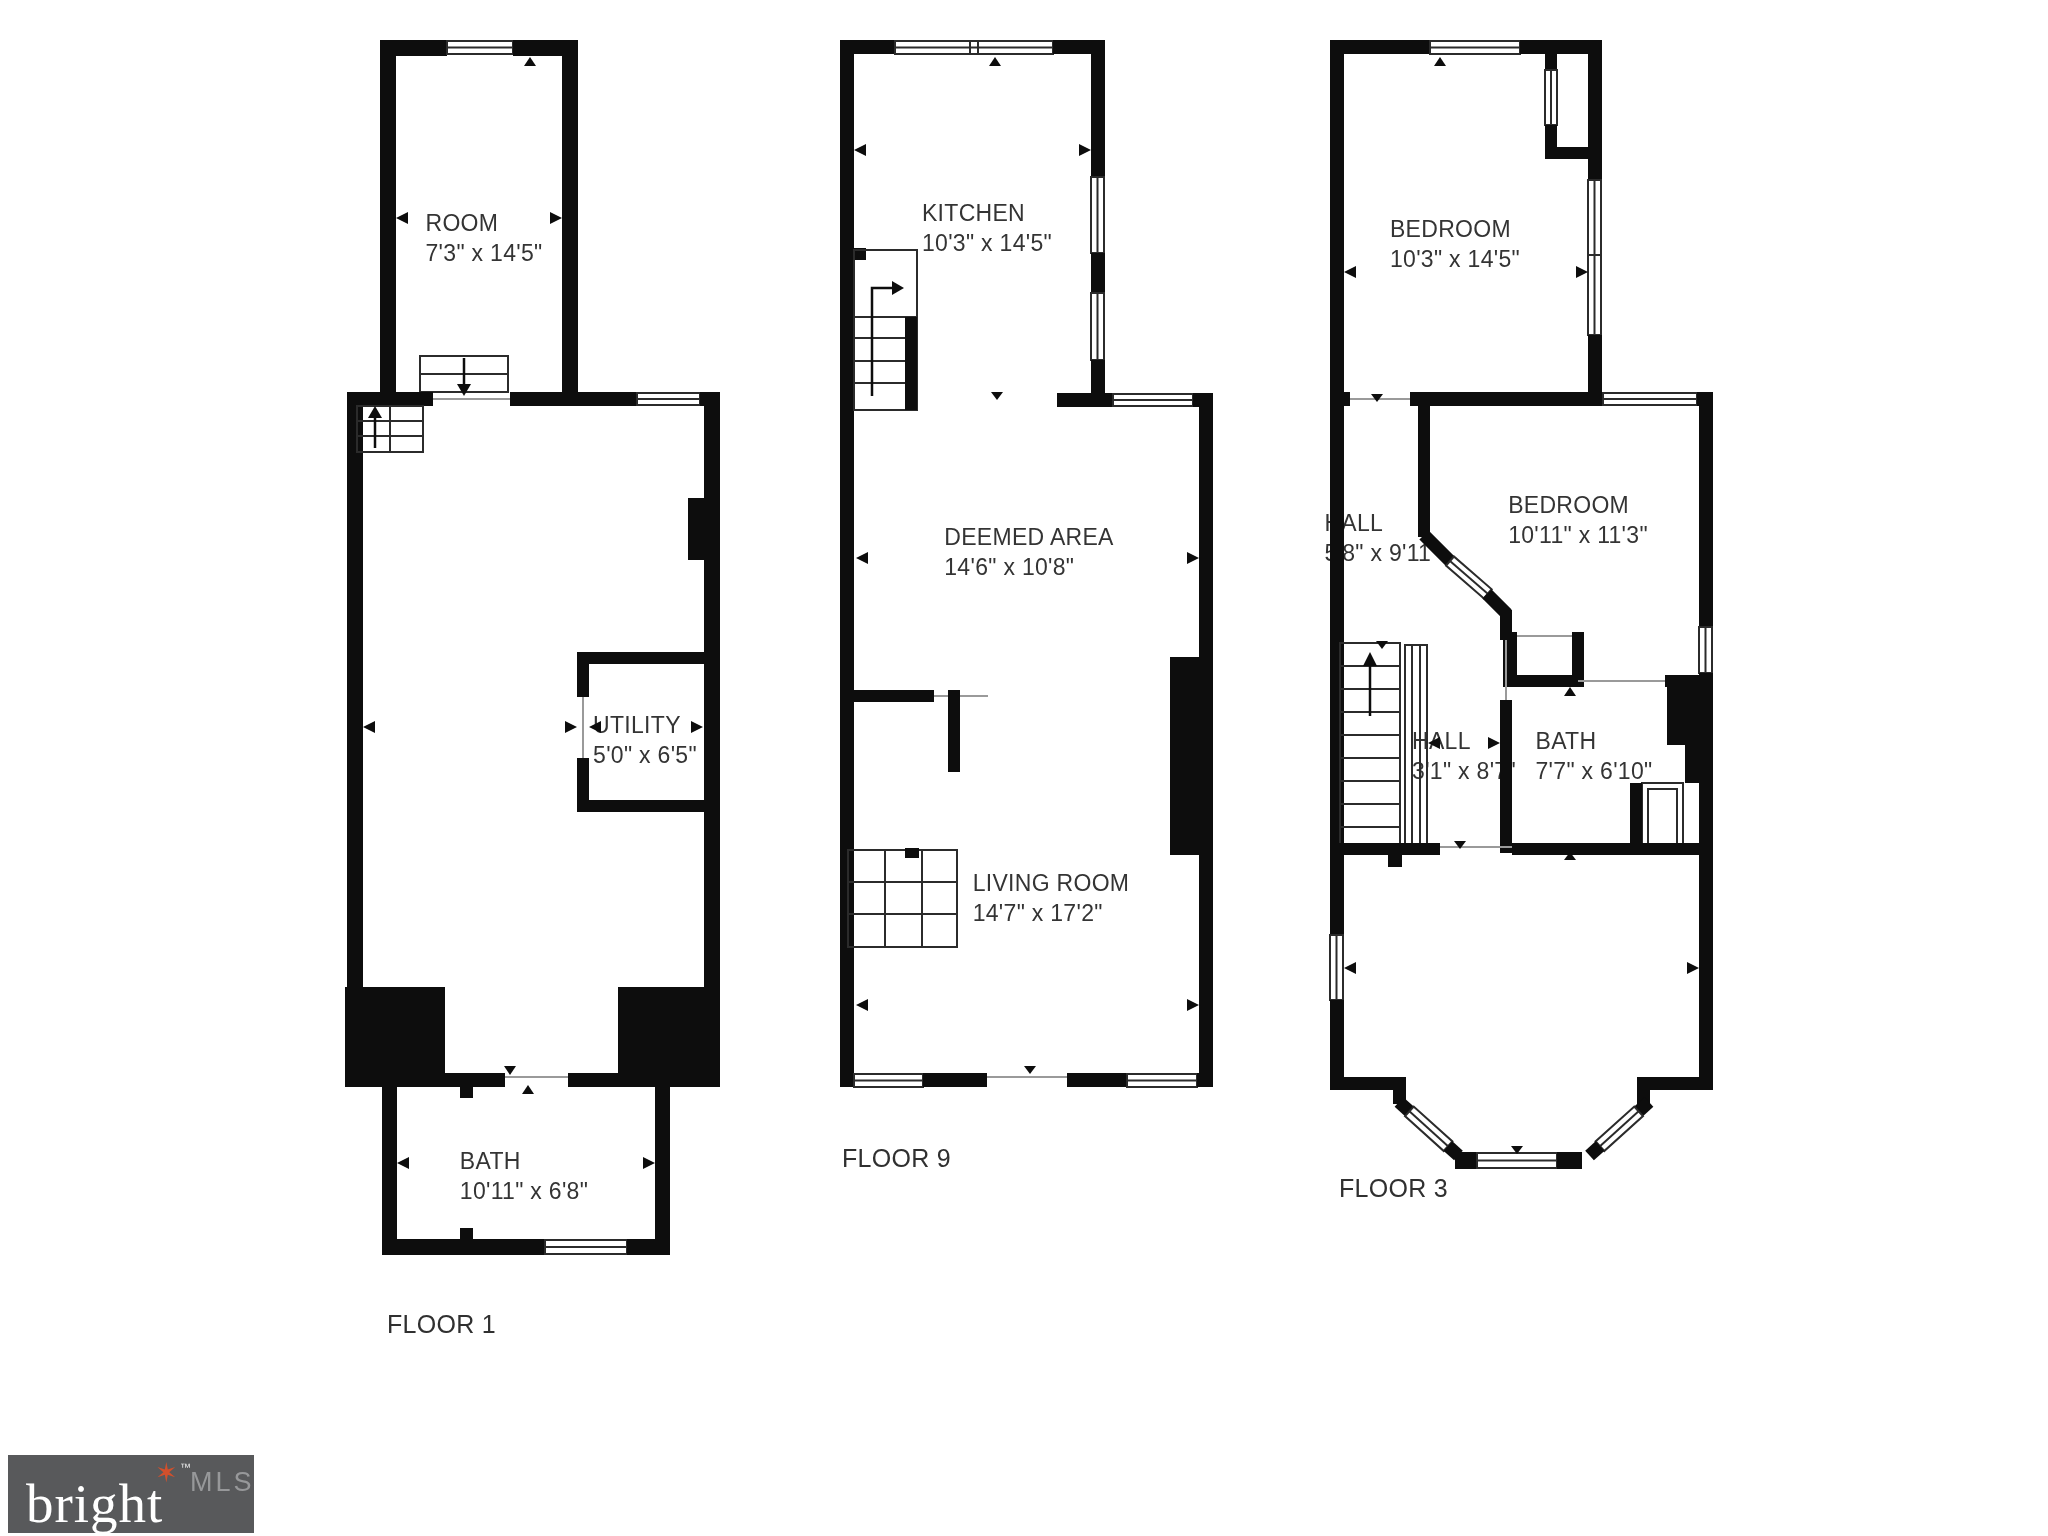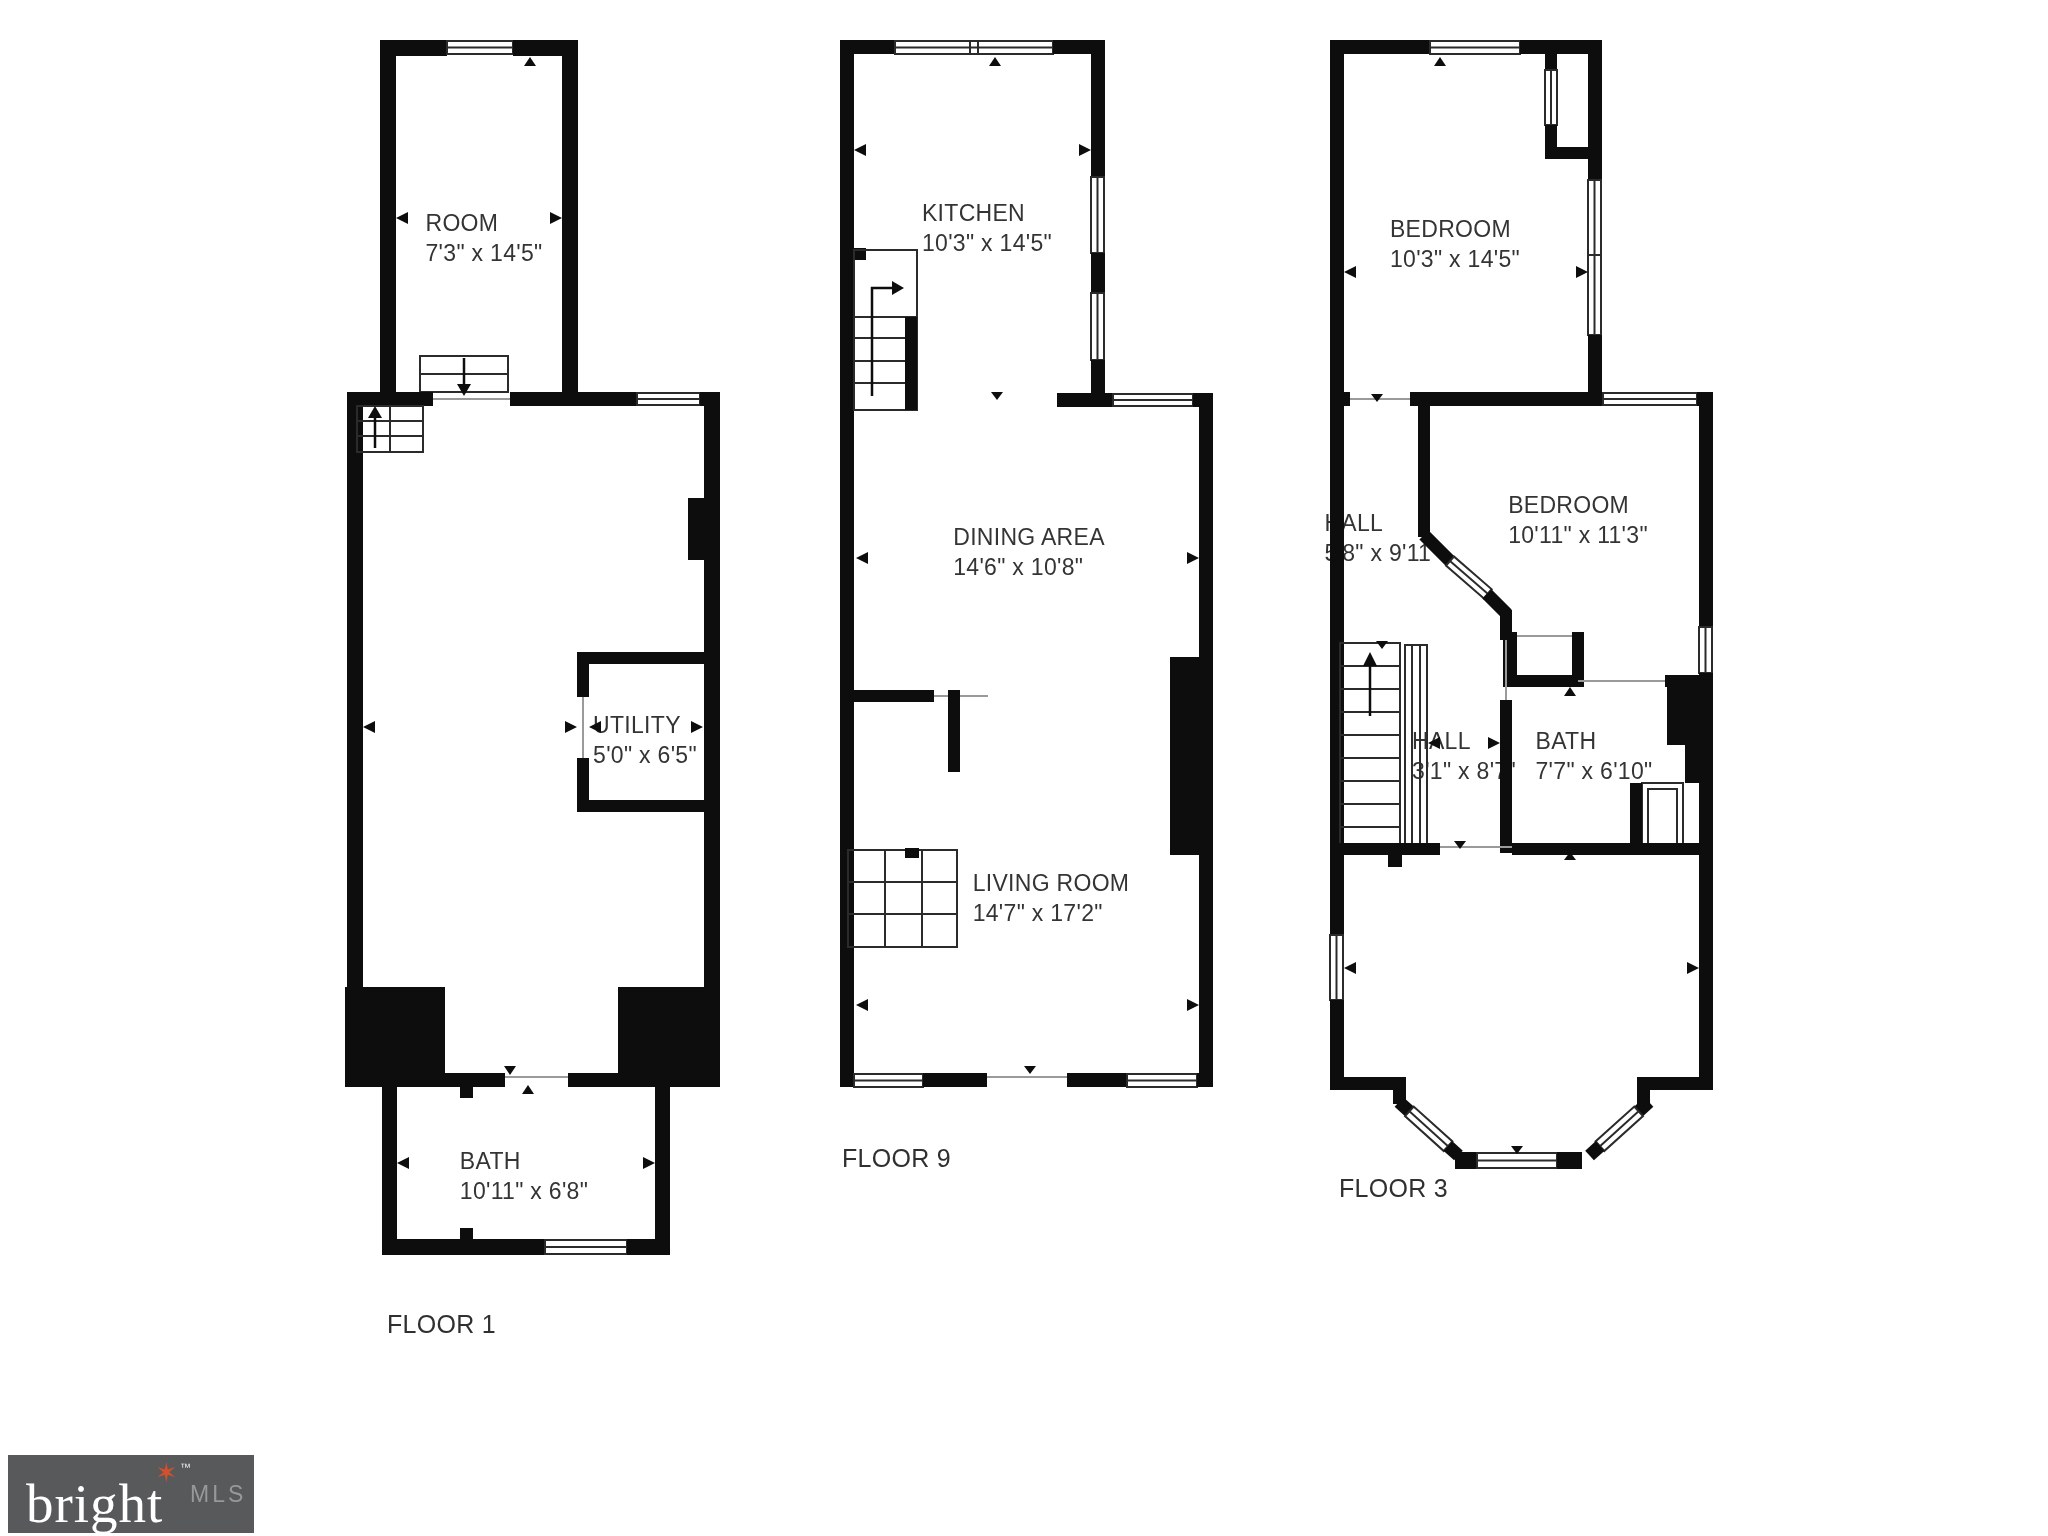--- a/index.html
+++ b/index.html
@@ -24,21 +24,21 @@
   
   .disclaimer{position:absolute;left:50%;top:1476px;transform:translateX(-50%);
               color:#c7c7c7;font-size:19px;letter-spacing:.4px;white-space:nowrap;z-index:3;}
   .logo-box{position:absolute;left:8px;top:1455px;width:246px;height:78px;background:#58595b;
             z-index:3;}
   .logo-inner{position:relative;width:100%;height:100%;}
   .logo-brand{position:absolute;left:18px;top:4px;font-family:"Liberation Serif", serif;
               font-size:55px;color:#ffffff;letter-spacing:1px;margin-top:13px;}
   .logo-star{position:absolute;left:147px;top:2px;color:#d2502c;font-size:27px;}
   .logo-tm{position:absolute;left:172px;top:6px;color:#f0f0f0;font-size:11px;}
-  .logo-mls{position:absolute;left:182px;top:26px;font-size:23px;color:#97989a;letter-spacing:3px;text-align:center;}
+  .logo-mls{position:absolute;left:182px;top:12px;font-size:27px;color:#97989a;letter-spacing:3px;text-align:center;}
 </style>
 </head>
 <body>
 
 <div class="canvas">
 
   <div class="labels">
 
     <div class="room-label" style="left:484px;top:208px">
       <div class="nm">ROOM</div>
@@ -52,21 +52,21 @@
       <div class="nm">BATH</div>
       <div class="dm">10'11" x 6'8"</div>
     </div>
     <div class="floor-label" style="left:387px;top:1310px">FLOOR 1</div>
 
     <div class="room-label" style="left:987px;top:198px">
       <div class="nm">KITCHEN</div>
       <div class="dm">10'3" x 14'5"</div>
     </div>
     <div class="room-label" style="left:1029px;top:522px">
-      <div class="nm">DINING AREA</div>
+      <div class="nm">DEEMED AREA</div>
       <div class="dm">14'6" x 10'8"</div>
     </div>
     <div class="room-label" style="left:1051px;top:868px">
       <div class="nm">LIVING ROOM</div>
       <div class="dm">14'7" x 17'2"</div>
     </div>
     <div class="floor-label" style="left:842px;top:1144px">FLOOR 9</div>
 
     <div class="room-label" style="left:1455px;top:214px">
       <div class="nm">BEDROOM</div>

